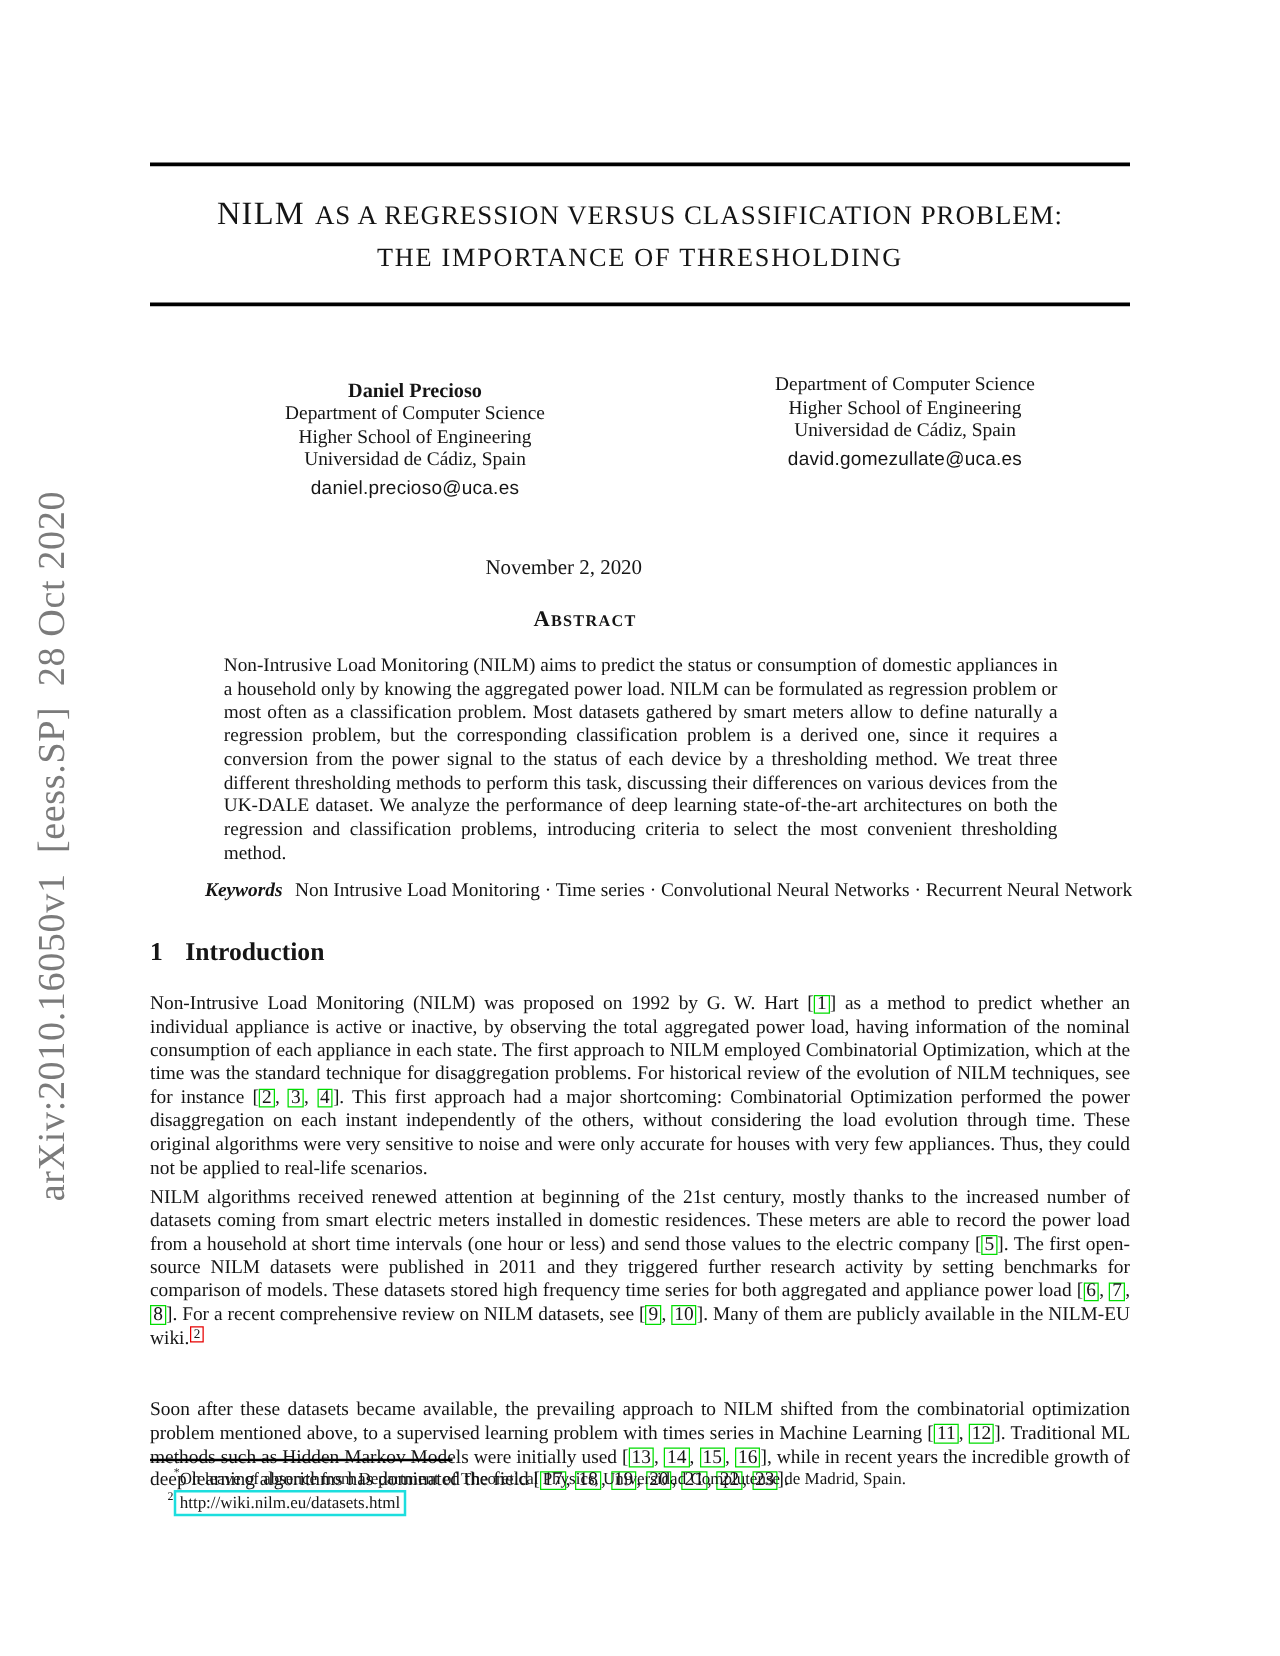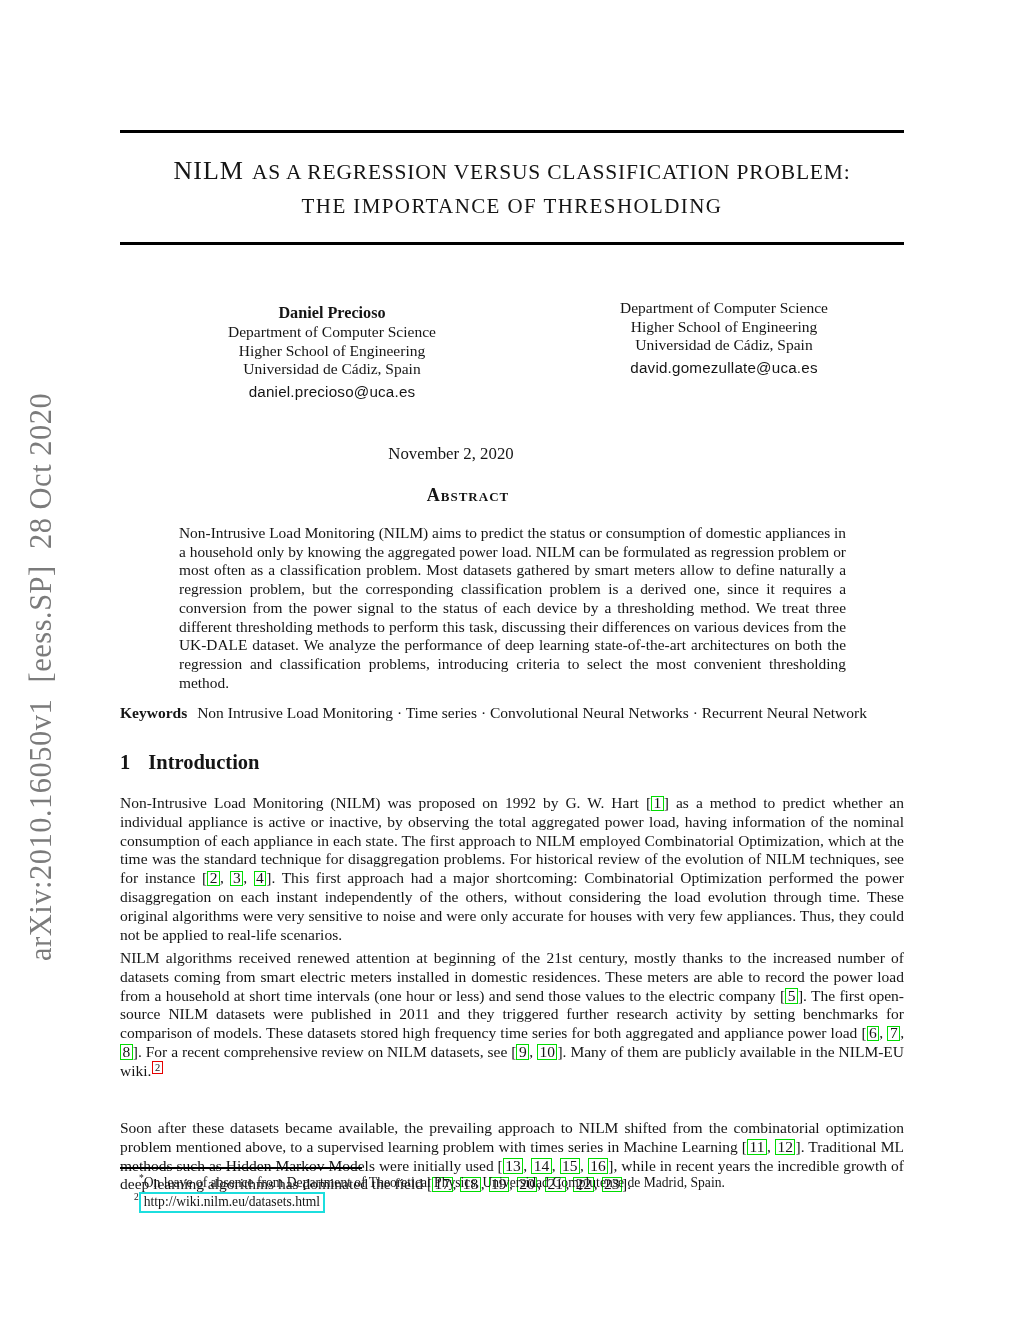--- a/index.html
+++ b/index.html
@@ -35,21 +35,21 @@
     position: absolute; left: 0; width: 936px; top: 485px; text-align: center;
     font-weight: bold; font-variant: small-caps; font-size: 18px; letter-spacing: 1px;
   }
 
   .abstract-body {
     position: absolute; left: 179px; width: 667px; top: 524px;
     font-size: 15.4px; line-height: 18.7px; text-align: justify;
   }
 
   .keywords { position: absolute; left: 120px; width: 792px; top: 704px; font-size: 15.5px; }
-  .kw-label { font-weight: bold; margin-right: 10px; }
+  .kw-label { font-weight: bold; font-style: italic; margin-right: 10px; margin-left: 44px; }
 
   .section-heading { position: absolute; left: 120px; top: 751px; font-size: 20.5px; font-weight: bold; }
   .sec-num { margin-right: 18px; }
 
   .para {
     position: absolute; left: 120px; width: 784px;
     font-size: 15.5px; line-height: 18.8px; text-align: justify;
   }
   .para1 { top: 794px; }
   .para2 { top: 949px; }

